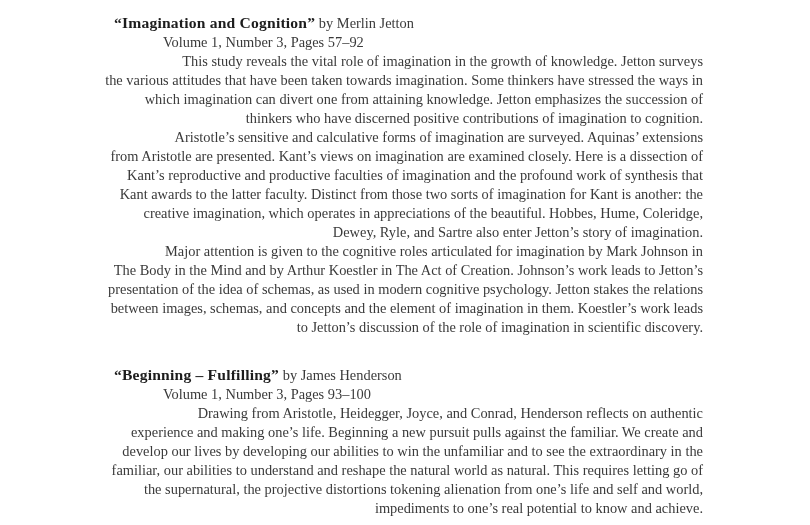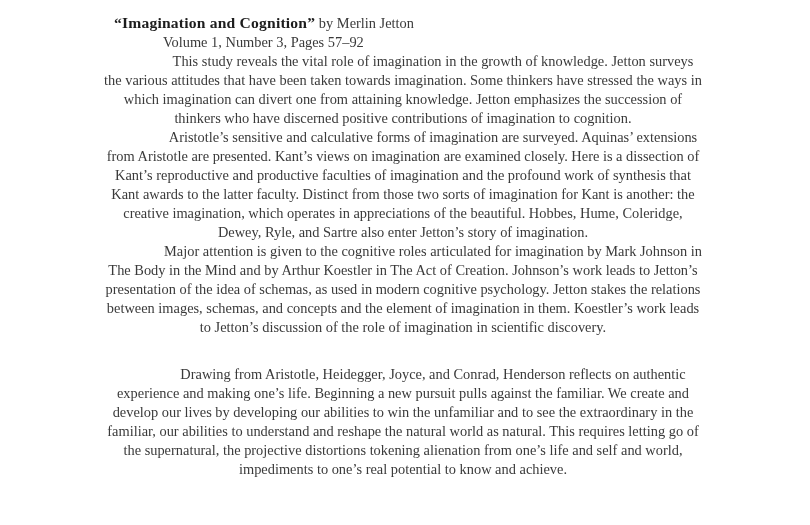--- a/index.html
+++ b/index.html
@@ -49,21 +49,21 @@
     font-size: 14.4px;
     line-height: 19px;
     color: #3a3a3a;
   }
   .para {
     margin: 0;
     text-indent: 60px;
     font-size: 14.4px;
     line-height: 19px;
     color: #3a3a3a;
-    text-align: center;
+    text-align: right;
   }
   .it {
   }
 </style>
 </head>
 <body>
 
 <div class="page">
 
   <section class="article">
@@ -71,16 +71,21 @@
       <span class="title">“Imagination and Cognition”</span>
       <span class="byline">by Merlin Jetton</span>
     </h2>
     <p class="citation">Volume 1, Number 3, Pages 57–92</p>
     <p class="para"><span>This study reveals the vital role of imagination in the growth of knowledge. Jetton surveys the various attitudes that have been taken towards imagination. Some thinkers have stressed the ways in which imagination can divert one from attaining knowledge. Jetton emphasizes the succession of thinkers who have discerned positive contributions of imagination to cognition.</span></p>
     <p class="para"><span>Aristotle’s sensitive and calculative forms of imagination are surveyed. Aquinas’ extensions from Aristotle are presented. Kant’s views on imagination are examined closely. Here is a dissection of Kant’s reproductive and productive faculties of imagination and the profound work of synthesis that Kant awards to the latter faculty. Distinct from those two sorts of imagination for Kant is another: the creative imagination, which operates in appreciations of the beautiful. Hobbes, Hume, Coleridge, Dewey, Ryle, and Sartre also enter Jetton’s story of imagination.</span></p>
     <p class="para"><span>Major attention is given to the cognitive roles articulated for imagination by Mark Johnson in </span><span class="it">The Body in the Mind</span><span> and by Arthur Koestler in </span><span class="it">The Act of Creation</span><span>. Johnson’s work leads to Jetton’s presentation of the idea of </span><span class="it">schemas</span><span>, as used in modern cognitive psychology. Jetton stakes the relations between images, schemas, and concepts and the element of imagination in them. Koestler’s work leads to Jetton’s discussion of the role of imagination in scientific discovery.</span></p>
   </section>
 
   <section class="article">
+    <h2 class="title-line">
+      <span class="title">“Beginning – Fulfilling”</span>
+      <span class="byline">by James Henderson</span>
+    </h2>
+    <p class="citation">Volume 1, Number 3, Pages 93–100</p>
     <p class="para"><span>Drawing from Aristotle, Heidegger, Joyce, and Conrad, Henderson reflects on authentic experience and making one’s life. Beginning a new pursuit pulls against the familiar. We create and develop our lives by developing our abilities to win the unfamiliar and to see the extraordinary in the familiar, our abilities to understand and reshape the natural world as natural. This requires letting go of the supernatural, the projective distortions tokening alienation from one’s life and self and world, impediments to one’s real potential to know and achieve.</span></p>
   </section>
 
 </div>
 
 </body></html>

